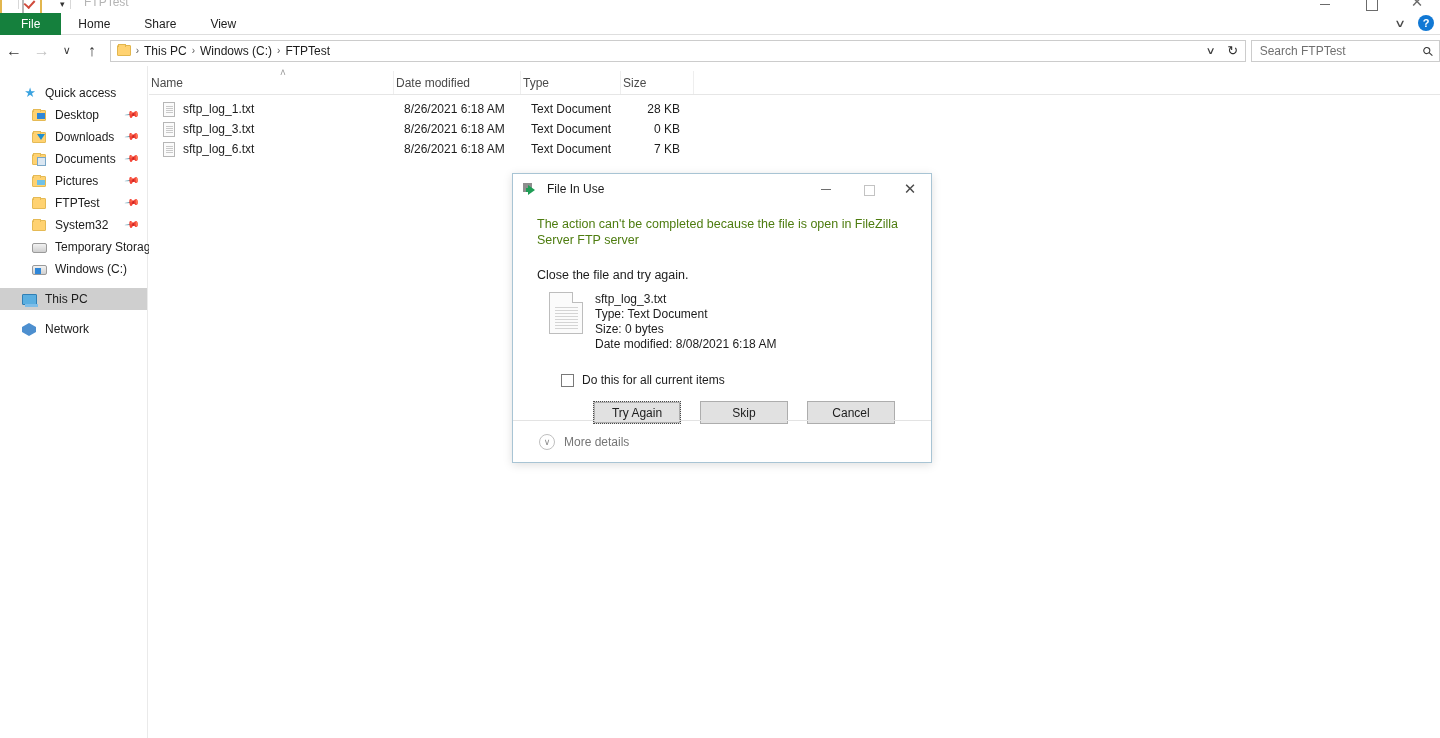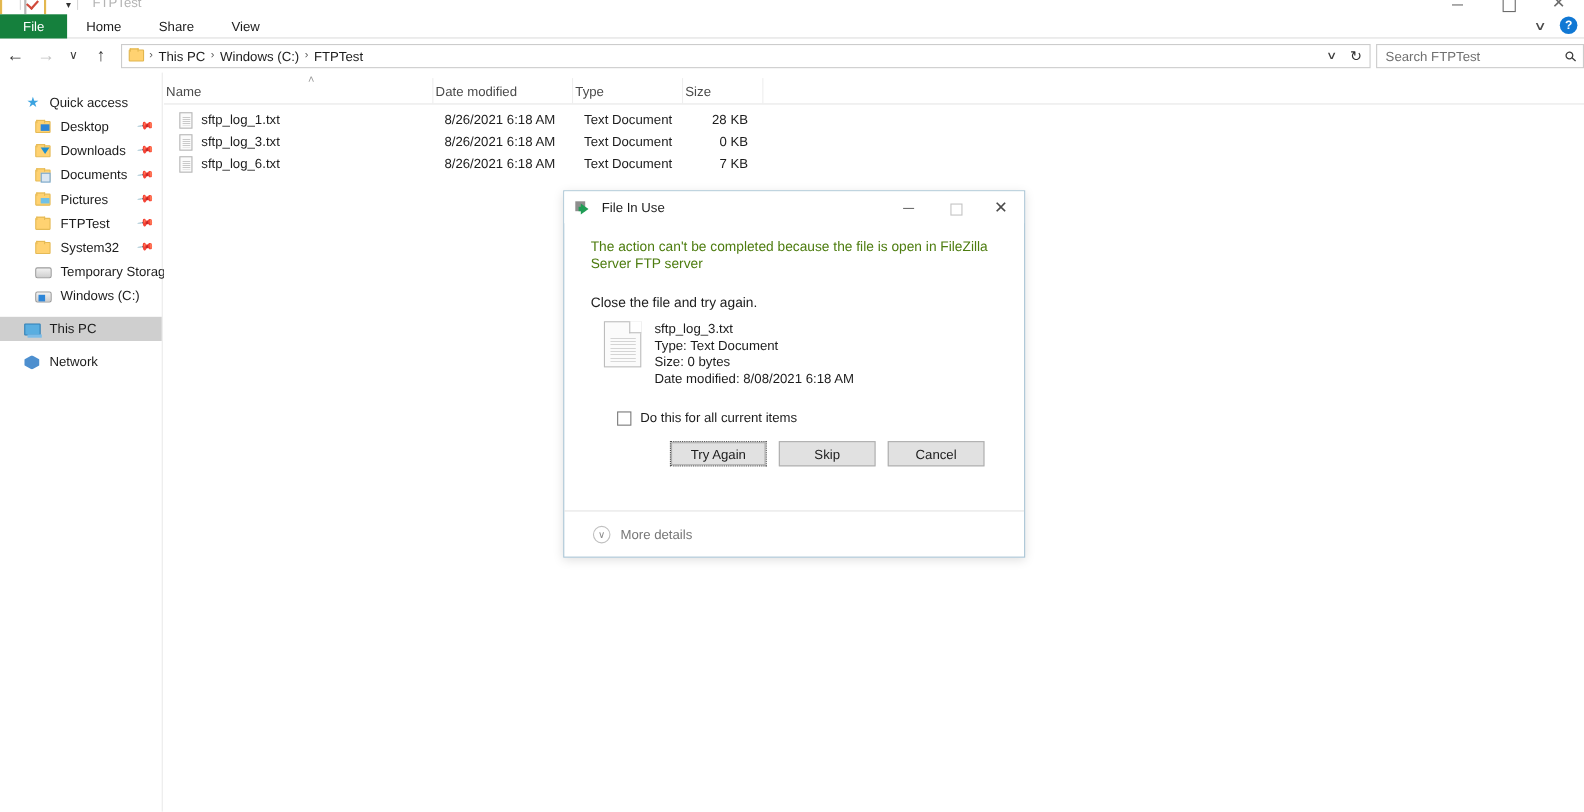--- a/index.html
+++ b/index.html
@@ -416,21 +416,21 @@
   }
   .cell-name { width: 211px; white-space: nowrap; }
   .cell-date { width: 127px; padding-left: 10px; white-space: nowrap; }
   .cell-type { width: 100px; padding-left: 10px; white-space: nowrap; }
   .cell-size { width: 73px; padding-right: 14px; text-align: right; white-space: nowrap; }
 
   
   .dlg-shadow {
     position: absolute;
     left: 512px; top: 173px;
-    width: 420px; height: 334px;
+    width: 420px; height: 290px;
     background: #ffffff;
     border: 1px solid #a8c4d4;
     box-shadow: 0 2px 9px rgba(0,0,0,0.13);
   }
   .dlg-title {
     height: 29px;
     display: flex;
     align-items: center;
     position: relative;
     background: #ffffff;
@@ -536,21 +536,21 @@
     width: 13px; height: 13px;
     border: 1px solid #797979;
     background: #ffffff;
     margin-right: 8px;
     flex: 0 0 13px;
   }
   .chk-label { font-size: 12px; color: #1c1c1c; }
   .btn-row {
     display: flex;
     justify-content: flex-end;
-    gap: 11px;
+    gap: 19px;
     margin-top: 14px;
     padding-right: 12px;
   }
   .btn {
     width: 88px; height: 23px;
     background: #e1e1e1;
     border: 1px solid #adadad;
     font-size: 12px;
     color: #1c1c1c;
     display: flex; align-items: center; justify-content: center;

